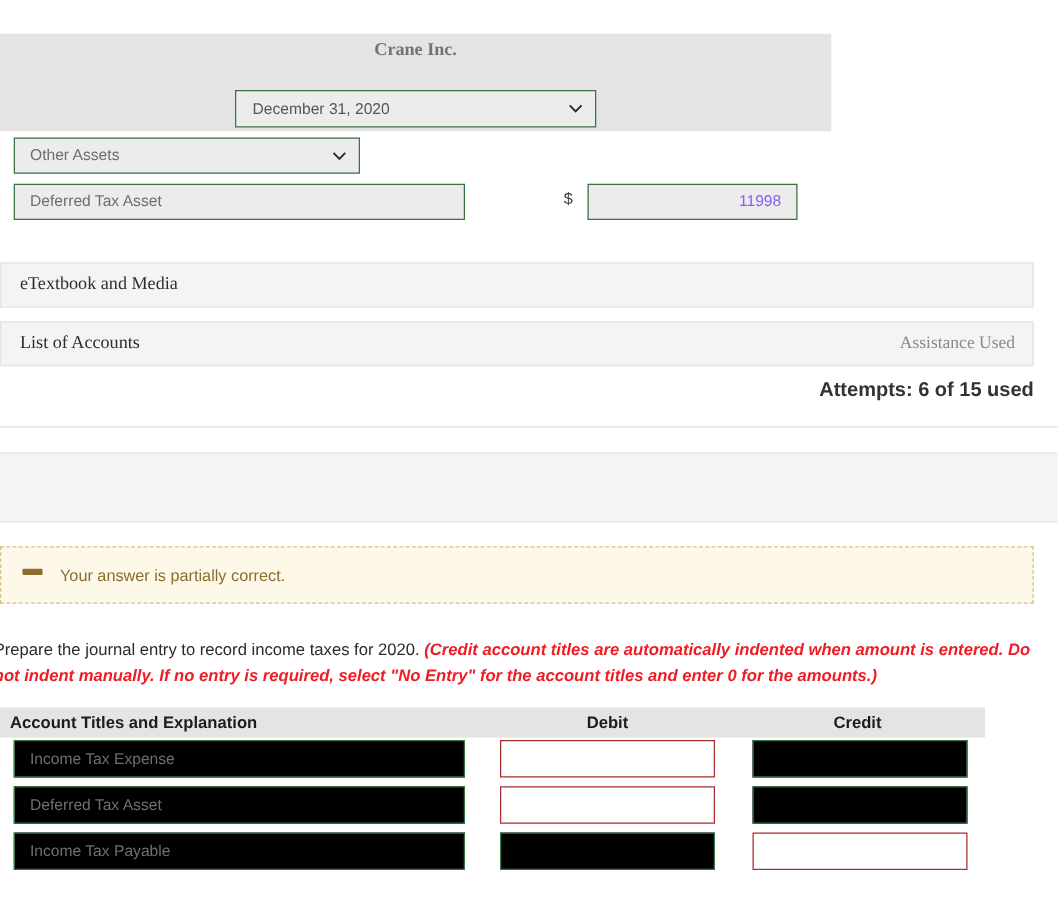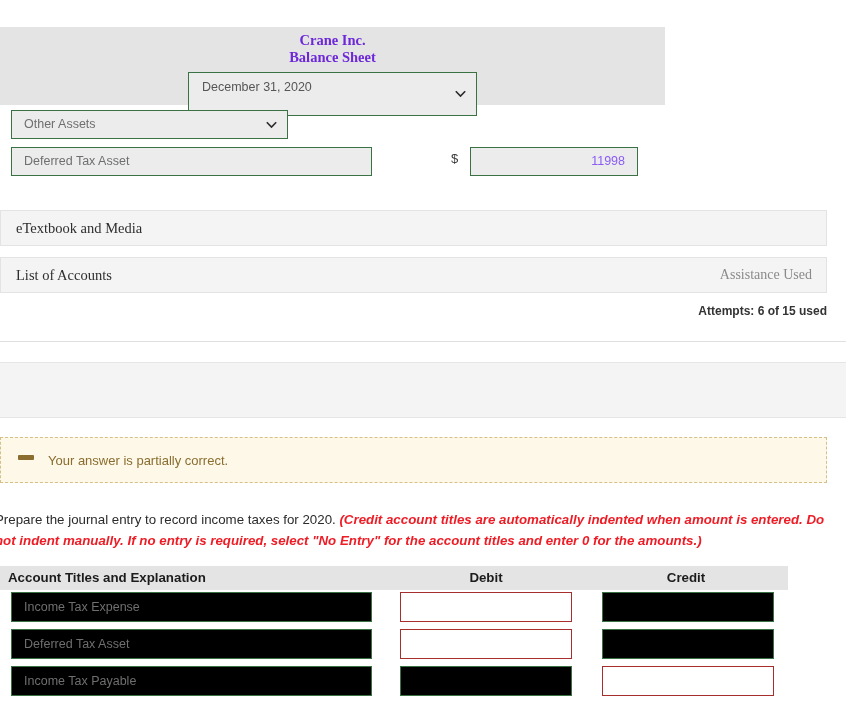--- a/index.html
+++ b/index.html
@@ -25,32 +25,32 @@
     width: 665px;
     height: 78px;
     background: #e4e4e4;
     box-sizing: border-box;
   }
   .bs-title {
     text-align: center;
     font-weight: bold;
     font-size: 14.5px;
     line-height: 17px;
-    color: #6d28d9;
+    color: #737373;
     padding-top: 5px;
     font-family: "Liberation Serif", serif;
   }
   .bs-title .line2 { display: block; }
 
   .date-select {
     position: absolute;
     left: 188px;
     top: 72px;
     width: 289px;
-    height: 44px;
+    height: 30px;
     background: #ececec;
     border: 1px solid #3a7244;
     box-sizing: border-box;
     font-size: 12.5px;
     color: #565656;
     padding: 0 26px 0 13px;
     line-height: 28px;
     white-space: nowrap;
     overflow: hidden;
   }
@@ -134,21 +134,21 @@
     top: 50%;
     transform: translateY(-50%);
     font-size: 14px;
     color: #8a8a8a;
   }
 
   .attempts {
     position: absolute;
     right: 19px;
     top: 304px;
-    font-size: 12px;
+    font-size: 16px;
     font-weight: bold;
     color: #333333;
   }
 
   
   .hr-divider {
     position: absolute;
     left: 0;
     top: 341px;
     width: 846px;
@@ -269,21 +269,20 @@
   .c-account { left: 11px;  width: 361px; }
   .c-debit   { left: 400px; width: 172px; text-align: right; }
   .c-credit  { left: 602px; width: 172px; text-align: right; }
 </style>
 </head>
 <body>
 
 <div class="bs-band">
   <div class="bs-title">
     <span>Crane Inc.</span>
-    <span class="line2">Balance Sheet</span>
   </div>
 </div>
 
 <div class="date-select">
   <span>December 31, 2020</span>
   <span class="sel-caret">
     <svg viewBox="0 0 11 7" width="11" height="7" aria-hidden="true">
       <path d="M0.8 0.8 L5.5 5.6 L10.2 0.8" fill="none" stroke="#2b2b2b" stroke-width="1.6"></path>
     </svg>
   </span>

